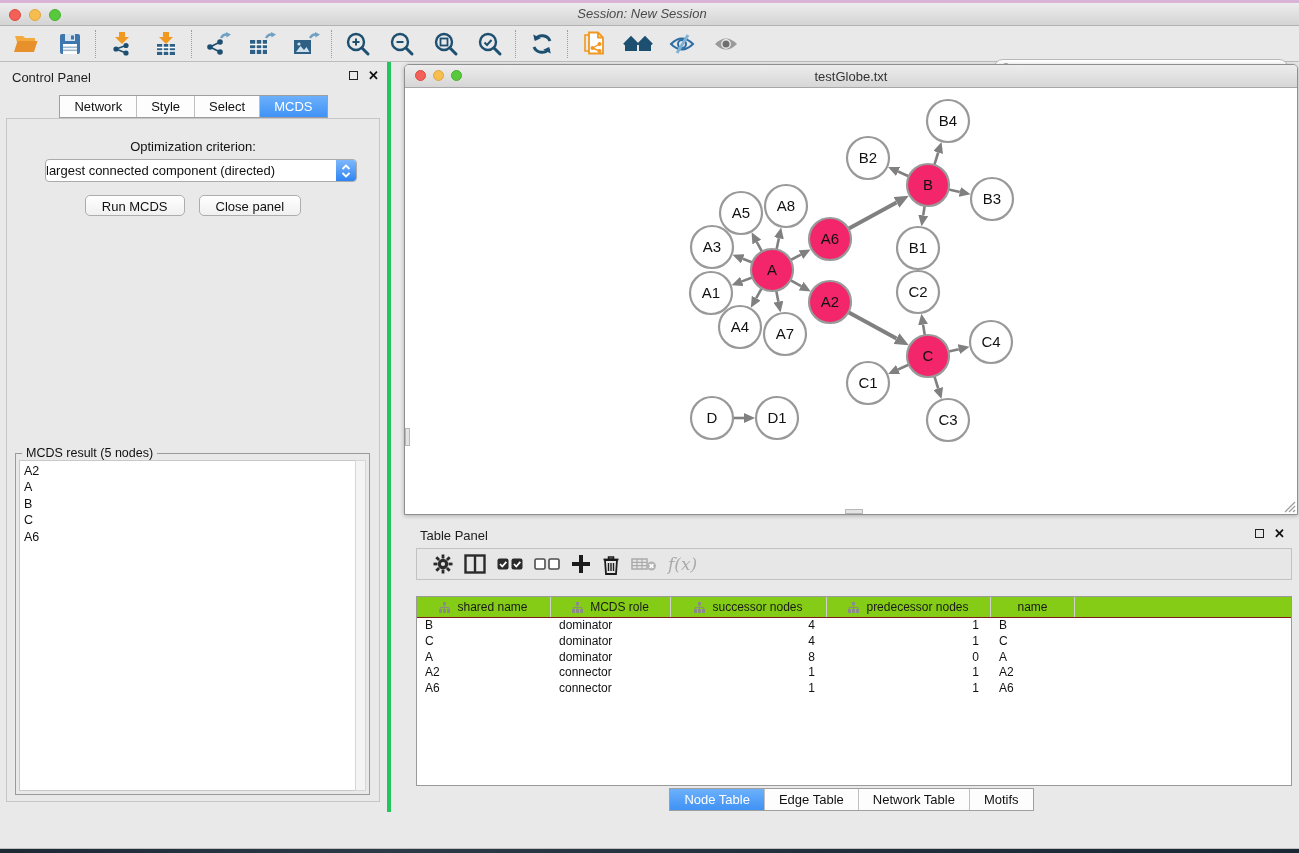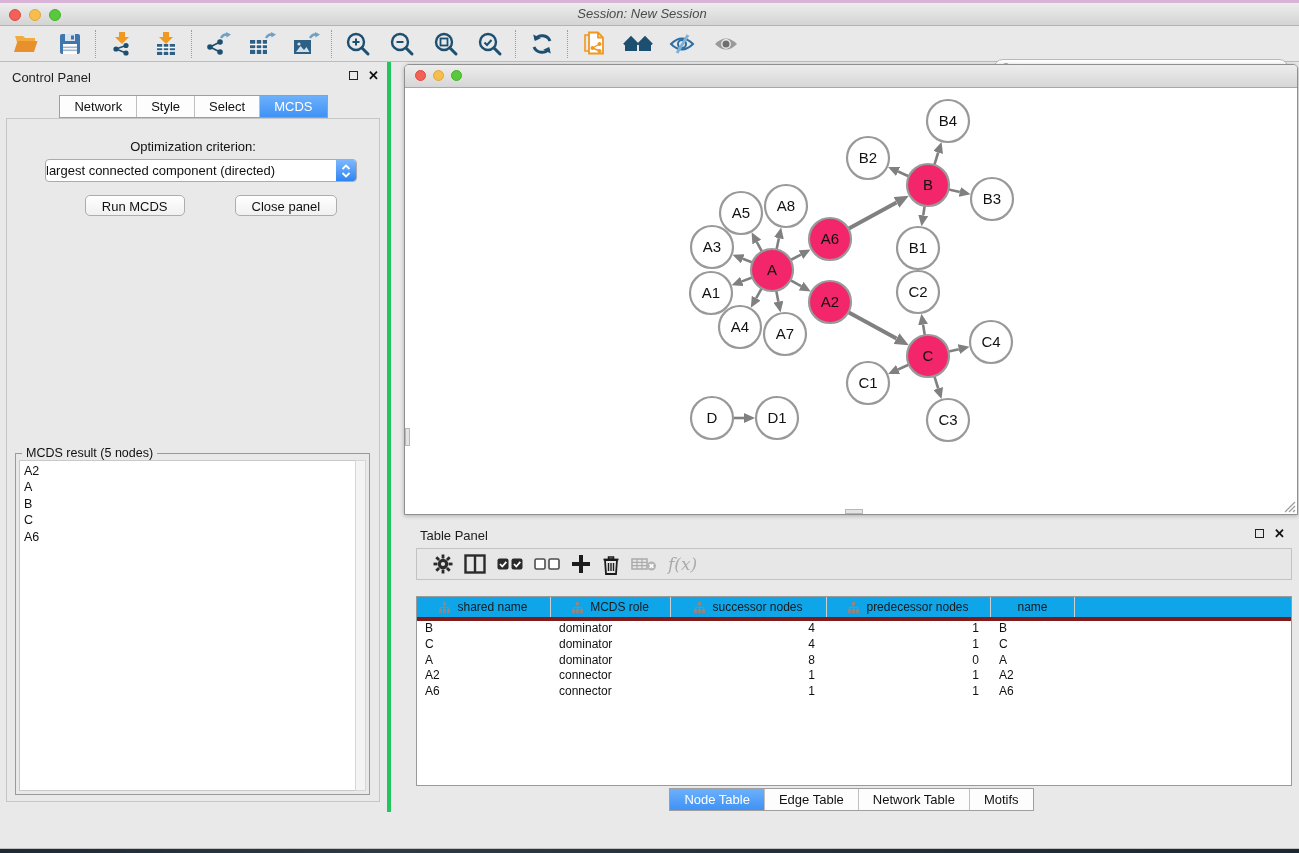--- a/index.html
+++ b/index.html
@@ -43,21 +43,21 @@
   .cp-content{position:absolute;left:6px;right:7px;top:56px;bottom:10px;border:1px solid #c6c6c6;background:#e9e9e9;}
   .opt-label{position:absolute;left:0;right:0;top:20px;text-align:center;font-size:13px;color:#111;}
   .combo{position:absolute;left:38px;top:40px;width:312px;height:23px;background:#fff;border:1px solid #ababab;
          border-radius:4px;display:flex;align-items:center;box-sizing:border-box;}
   .combo .combo-text{flex:1;font-size:13px;color:#111;padding-left:0;white-space:nowrap;}
   .combo .stepper{width:20px;height:21px;background:linear-gradient(#7db8fc,#2f84f3);border-radius:0 3px 3px 0;
                   display:flex;flex-direction:column;align-items:center;justify-content:center;color:#fff;}
   .combo .stepper svg{display:block;}
   .btn-row{position:absolute;left:0;right:0;top:76px;display:flex;justify-content:center;gap:14px;}
   .mac-btn{height:21px;background:linear-gradient(#ffffff,#f0f0f0);border:1px solid #adadad;border-radius:5px;
-           font-size:13px;color:#111;padding:2px 16px 0 16px;box-sizing:border-box;margin-left:36px;}
+           font-size:13px;color:#111;padding:2px 16px 0 16px;box-sizing:border-box;}
   .result-box{position:absolute;left:8px;right:9px;bottom:6px;height:340px;border:1px solid #9a9a9a;background:#e9e9e9;}
   .result-legend{position:absolute;left:6px;top:-8px;background:#e9e9e9;padding:0 4px;font-size:12.5px;color:#111;}
   .result-list{position:absolute;left:3px;right:12px;top:6px;bottom:3px;background:#fff;border:1px solid #c9c9c9;
                font-size:12.5px;color:#111;padding:2px 0 0 4px;line-height:16.4px;overflow:hidden;}
   .result-scroll{position:absolute;right:3px;top:6px;bottom:3px;width:9px;background:#f4f4f4;border:1px solid #d6d6d6;}
   
   .net-window{position:absolute;left:404px;top:64px;width:894px;height:451px;border:1px solid #8f8f8f;
               border-radius:5px 5px 0 0;background:#fff;box-sizing:border-box;box-shadow:0 1px 4px rgba(0,0,0,.25);}
   .net-titlebar{position:relative;height:22px;background:linear-gradient(#ededed,#d6d6d6);
                 border-bottom:1px solid #a8a8a8;border-radius:4px 4px 0 0;}
@@ -68,21 +68,21 @@
   .edge-handle-left{position:absolute;left:0;top:340px;width:5px;height:18px;background:#e3e3e3;border:1px solid #b8b8b8;box-sizing:border-box;}
   .edge-handle-bottom{position:absolute;left:440px;bottom:0;width:18px;height:5px;background:#e3e3e3;border:1px solid #b8b8b8;box-sizing:border-box;}
   .resize-grip{position:absolute;right:1px;bottom:1px;}
   
   .table-panel{position:absolute;left:404px;top:520px;width:895px;height:292px;background:#e9e9e9;}
   .tp-toolbar{position:absolute;left:12px;right:7px;top:28px;height:32px;border:1px solid #c2c2c2;
               background:#e7e7e7;display:flex;align-items:center;gap:11px;padding-left:16px;box-sizing:border-box;}
   .fx-label{font-family:"DejaVu Serif","Liberation Serif",serif;font-style:italic;font-size:17px;color:#aaa;}
   .tp-table{position:absolute;left:12px;right:7px;top:76px;bottom:26px;background:#fff;border:1px solid #9a9a9a;
             overflow:hidden;box-sizing:border-box;}
-  .tp-head{display:flex;height:20px;background:#0ea5e9;border-bottom:4px solid #7f1d1d;}
+  .tp-head{display:flex;height:20px;background:#84cc16;border-bottom:1px solid #7f1d1d;}
   .tp-hcell{display:flex;align-items:center;justify-content:center;gap:7px;font-size:12px;color:#1a1a1a;
             border-right:1px solid #cfcfcf;box-sizing:border-box;flex:0 0 auto;}
   .tp-row{display:flex;height:15.8px;font-size:12px;color:#111;}
   .tp-cell{box-sizing:border-box;flex:0 0 auto;overflow:hidden;white-space:nowrap;}
   .tp-tabs{position:absolute;left:0;right:0;bottom:0;height:24px;display:flex;justify-content:center;}
   
   .statusbar{position:absolute;left:0;top:848px;width:100%;height:32px;background:#ececec;border-top:1px solid #bfbfbf;box-sizing:border-box;}
   .list-btn{position:absolute;left:10px;top:4px;width:26px;height:24px;background:linear-gradient(#fdfdfd,#ededed);
             border:1px solid #b2b2b2;display:flex;align-items:center;justify-content:center;box-sizing:border-box;}
   .memory-btn{position:absolute;right:9px;top:4px;height:24px;background:linear-gradient(#ffffff,#f2f2f2);
@@ -291,20 +291,21 @@
     </div>
   </div>
 
   <div class="net-window">
     <div class="net-titlebar">
       <div class="net-lights">
         <div class="light red"></div>
         <div class="light yellow"></div>
         <div class="light green"></div>
       </div>
+      <div class="title">testGlobe.txt</div>
     </div>
     <div class="net-canvas">
       <svg id="graph-svg" width="892" height="426" viewBox="0 0 892 426">
           <defs>
             <marker id="arr" markerUnits="userSpaceOnUse" markerWidth="11" markerHeight="10" refX="0" refY="5" orient="auto">
               <path d="M0,0 L11,5 L0,10 z" fill="#808080"></path>
             </marker>
             <marker id="arrT" markerUnits="userSpaceOnUse" markerWidth="14" markerHeight="12" refX="0" refY="6" orient="auto">
               <path d="M0,0 L14,6 L0,12 z" fill="#808080"></path>
             </marker>

